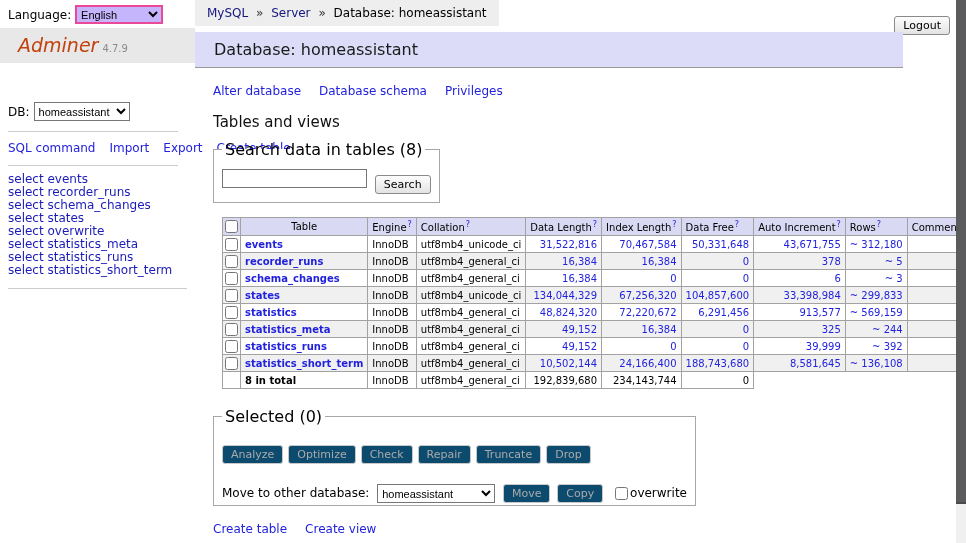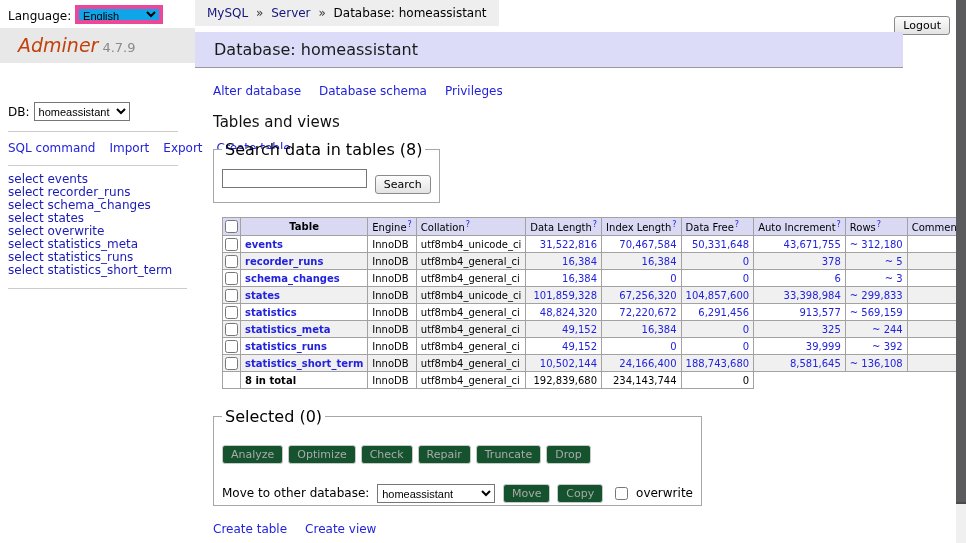--- a/index.html
+++ b/index.html
@@ -9,46 +9,46 @@
     background: #fff;
     font-family: "DejaVu Sans", "Liberation Sans", sans-serif;
     font-size: 12px;
     color: #000;
   }
   a { text-decoration: none; color: #2222dd; cursor: pointer; }
 
   
   .topbar { position: absolute; top: 0; left: 0; width: 956px; height: 27px; background: #fff; }
   .lang { position: absolute; top: 5px; left: 8px; }
-  .lang select { width: 88px; height: 19px; font-size: 11px; border: 4px solid #ec4899; background: #0ea5e9; }
+  .lang select { width: 88px; height: 19px; font-size: 11px; border: 2px solid #ec4899; background: #c4b5fd; }
   .breadcrumb {
     position: absolute; top: 0; left: 195px; height: 26px; line-height: 26px;
     background: #eeeeee; padding: 0 12px; white-space: nowrap;
   }
   .breadcrumb a { color: #15157e; }
   .breadcrumb .sep { color: #333; margin: 0 4px; }
   .btn {
     font-family: "DejaVu Sans", "Liberation Sans", sans-serif;
     font-size: 11px; color: #000;
     background: linear-gradient(#fdfdfd, #e3e3e3);
     border: 1px solid #8a8a8a; border-radius: 3px;
     padding: 2px 8px; cursor: pointer; margin-top: 12px;
   }
-  .btn:disabled { color: #aaaaaa; background: #14532d; border-color: #c9c9c9; cursor: default; }
+  .btn:disabled { color: #aaaaaa; background: #0c4a6e; border-color: #c9c9c9; cursor: default; }
   .logout { position: absolute; top: 4px; right: 16px; }
 
   
   .cols { position: absolute; top: 27px; left: 0; width: 956px; }
   .sidebar { position: absolute; top: 0; left: 0; width: 195px; }
   .h1 {
     height: 35px; line-height: 35px; background: #e8e8e8;
     padding-left: 18px; margin-top: 1px; white-space: nowrap;
   }
   .h1 .brand { font-style: italic; font-size: 19px; color: #c2410c; }
-  .h1 .ver { font-size: 13px; color: #8a8a8a; margin-left: 4px; }
+  .h1 .ver { font-size: 10px; color: #8a8a8a; margin-left: 4px; }
   .dbrow { margin: 39px 0 10px 8px; }
   .dbrow select { width: 96px; height: 19px; font-size: 11px; border: 1px solid #767676; background: #fff; margin-left: 4px; }
   .actions {
     width: 170px; margin-left: 8px; padding: 8px 0 9px;
     border-top: 1px solid #ccc; border-bottom: 1px solid #ccc;
     line-height: 16px;
   }
   .actions a { margin-right: 14px; white-space: nowrap; }
   .tlinks { margin-left: 8px; padding: 7px 0 11px; border-bottom: 1px solid #ccc; width: 179px; }
   .tlinks a { display: block; line-height: 13px; color: #1a1ab8; white-space: nowrap; }
@@ -75,40 +75,40 @@
   }
   .searchset .btn { margin-left: 4px; vertical-align: middle; }
 
   
   table {
     border-collapse: collapse; margin: 14px 0 0 9px;
     font-size: 10px; white-space: nowrap;
   }
   th, td { border: 1px solid #a2a2a2; padding: 2px 4px; height: 17px; text-align: left; }
   thead th { background: #d9d9f4; font-weight: normal; }
-  thead th.tcol { font-weight: bold; text-align: center; }
+  thead th.tcol { font-weight: normal; text-align: center; }
   thead th .sup { font-size: 8px; vertical-align: super; margin-left: 1px; }
   tbody tr.alt td { background: #f0f0f0; }
   td.c, th.c { text-align: center; padding: 1px 2px; }
   td.num { text-align: right; }
   td.tn a { font-weight: bold; }
   tfoot td { background: #fff; }
   tfoot .b { font-weight: bold; }
   tfoot td.nb { border: none; }
   input[type="checkbox"] { width: 13px; height: 13px; margin: 0; vertical-align: middle; }
 
   
   .selectedset { margin-top: 18px; padding-bottom: 2px; }
   .selectedset .btnrow { margin: 3px 0 8px; }
   .selectedset .btnrow .btn { margin-right: 5px; }
   .moverow { white-space: nowrap; }
   .moverow select { width: 118px; height: 19px; font-size: 11px; border: 1px solid #767676; background: #fff; margin: 0 4px; vertical-align: middle; }
   .moverow .btn { margin-right: 3px; }
   .moverow label { margin-left: 5px; }
-  .moverow label span { margin-left: 8px; }
+  .moverow label span { margin-left: 2px; }
 
   
   .scrollbar { position: absolute; top: 0; right: 0; width: 10px; height: 543px; background: #f0f0f0; }
   .scrollbar .thumb { position: absolute; top: 0; left: 0; width: 10px; height: 504px; background: #5b5b5e; border-bottom: 2px solid #4a4a4c; }
 </style>
 </head>
 <body>
 
 <div class="topbar">
   <span class="lang">
@@ -220,21 +220,21 @@
               <td class="num"><a>0</a></td>
               <td class="num"><a>6</a></td>
               <td class="num"><a>~ 3</a></td>
               <td></td>
             </tr>
             <tr class="alt">
               <td class="c"><input type="checkbox" style=""></td>
               <td class="tn"><a>states</a></td>
               <td>InnoDB</td>
               <td>utf8mb4_unicode_ci</td>
-              <td class="num"><a>101,859,328</a></td>
+              <td class="num"><a>134,044,329</a></td>
               <td class="num"><a>67,256,320</a></td>
               <td class="num"><a>104,857,600</a></td>
               <td class="num"><a>33,398,984</a></td>
               <td class="num"><a>~ 299,833</a></td>
               <td></td>
             </tr>
             <tr>
               <td class="c"><input type="checkbox" style=""></td>
               <td class="tn"><a>statistics</a></td>
               <td>InnoDB</td>

